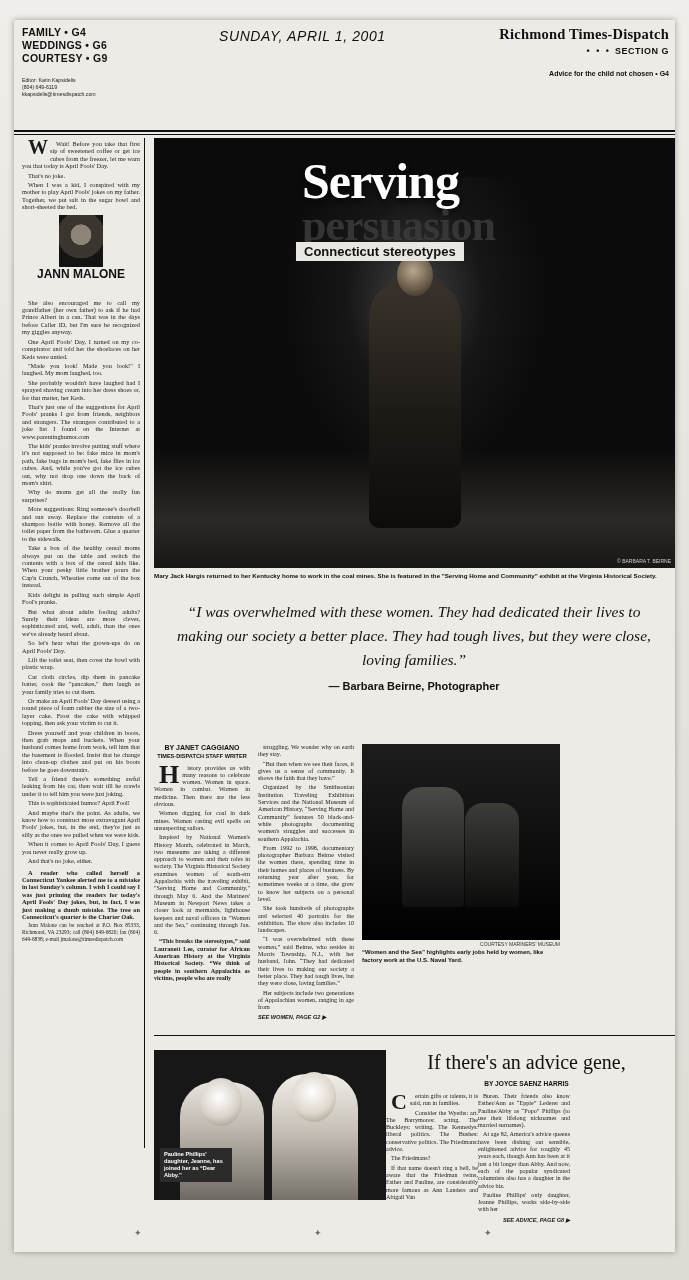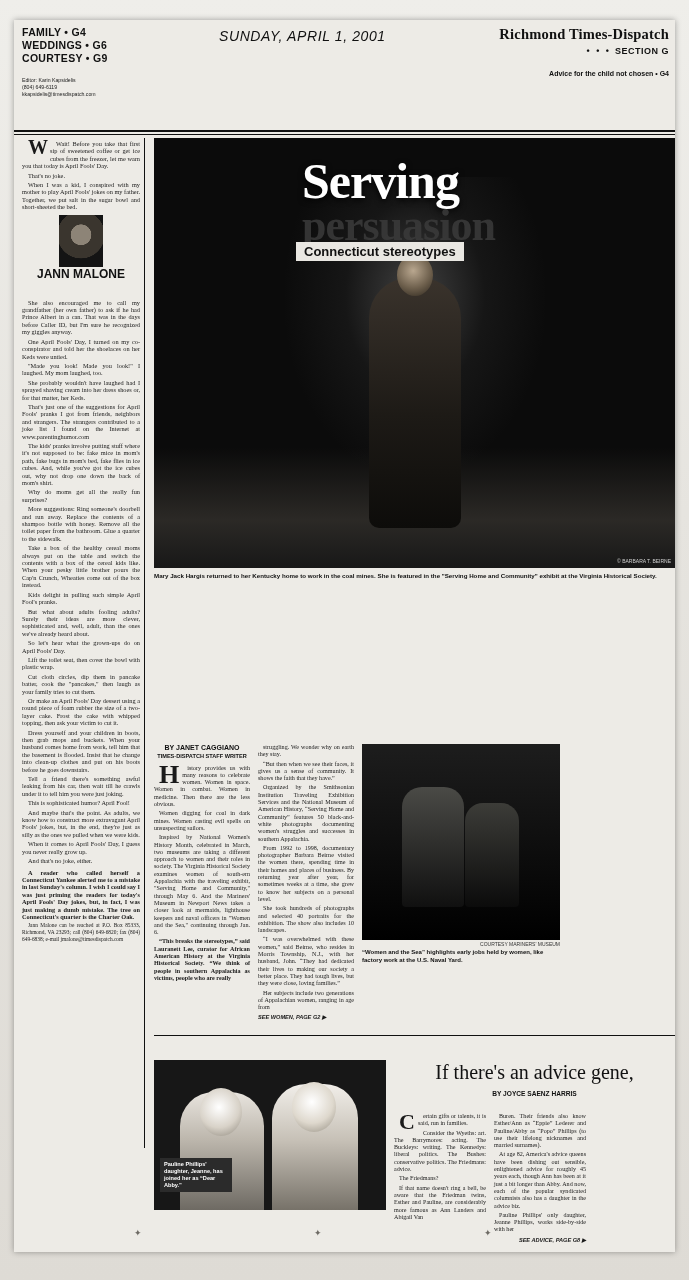--- a/index.html
+++ b/index.html
@@ -69,21 +69,21 @@
   .photo2 .p2fig{position:absolute;left:20%;top:22%;width:62px;height:120px;background:linear-gradient(180deg,#4a4a46,#101010);border-radius:20px 20px 4px 4px;}
   .photo2 .p2fig2{position:absolute;left:52%;top:30%;width:54px;height:104px;background:linear-gradient(180deg,#3c3c38,#0b0b0b);border-radius:18px 18px 4px 4px;}
   .p2credit{font-family:"Liberation Sans",sans-serif;font-size:5px;text-align:right;color:#333;margin-top:1px;}
   .p2cap{font-family:"Liberation Sans",sans-serif;font-size:6px;line-height:7.6px;font-weight:bold;color:#111;margin-top:2px;}
   .jump{font-family:"Liberation Sans",sans-serif;font-size:5.6px;font-weight:bold;font-style:italic;margin-top:3px;}
   
   .hrule{position:absolute;left:140px;top:1015px;width:521px;height:1px;background:#111;}
   .bottom{position:absolute;left:140px;top:1024px;width:521px;}
   .bhead{font-family:"Liberation Serif",serif;font-size:20px;line-height:24px;font-weight:normal;color:#111;text-align:center;}
   .bby{font-family:"Liberation Sans",sans-serif;font-size:6.6px;font-weight:bold;text-align:center;margin-top:6px;color:#111;}
-  .bcols{display:flex;gap:8px;margin-top:16px;}
+  .bcols{display:flex;margin-top:6px;}
   .bphoto{width:232px;height:150px;background:#171717;position:relative;overflow:hidden;}
   .bphoto .f1{position:absolute;left:26px;bottom:0;width:84px;height:118px;border-radius:34px 34px 0 0;background:linear-gradient(180deg,#e8e4de 0%,#bdb7ad 40%,#6e6a63 100%);}
   .bphoto .f2{position:absolute;left:118px;bottom:0;width:86px;height:126px;border-radius:34px 34px 0 0;background:linear-gradient(180deg,#f1eee9 0%,#c6c0b6 45%,#777269 100%);}
   .bphoto .h1{position:absolute;left:46px;top:28px;width:42px;height:48px;border-radius:50%;background:radial-gradient(circle at 45% 40%,#fff 0%,#d8d2c8 55%,#8a8479 100%);}
   .bphoto .h2{position:absolute;left:138px;top:22px;width:44px;height:50px;border-radius:50%;background:radial-gradient(circle at 45% 40%,#fff 0%,#ded8cd 55%,#8f897d 100%);}
   .bphoto .capbox{position:absolute;left:6px;bottom:18px;background:#2b2b2b;color:#fff;font-family:"Liberation Sans",sans-serif;font-size:5.6px;line-height:7px;font-weight:bold;padding:3px 4px;width:64px;}
   .bcol{width:92px;font-size:6.1px;line-height:7.3px;text-align:justify;color:#1a1a1a;}
   .bcol p{margin:0 0 2px 0;text-indent:5px;}
   .bcol .dc{float:left;font-size:22px;line-height:17px;font-weight:bold;padding-right:3px;}
   .bjump{font-family:"Liberation Sans",sans-serif;font-size:5.6px;font-weight:bold;font-style:italic;text-align:right;margin-top:3px;}
@@ -157,20 +157,24 @@
       <div class="figure"></div>
       <div class="head"></div>
       <div class="hero-title">Serving</div>
       <div class="hero-title2">persuasion</div>
       <div class="hero-strip">Connecticut stereotypes</div>
       <div class="credit">© BARBARA T. BEIRNE</div>
     </div>
     <div class="hero-cap">Mary Jack Hargis returned to her Kentucky home to work in the coal mines. She is featured in the "Serving Home and Community" exhibit at the Virginia Historical Society.</div>
   </div>
 
+  <div class="pull">
+    <div class="q">“I was overwhelmed with these women. They had dedicated their lives to making our society a better place. They had tough lives, but they were close, loving families.”</div>
+    <div class="attr">— Barbara Beirne, Photographer</div>
+  </div>
 
   <div class="story">
     <div class="cols">
       <div class="col">
         <div class="sby"><span>BY JANET CAGGIANO</span><span class="sm">TIMES-DISPATCH STAFF WRITER</span></div>
         <p style="margin-top:4px"><span class="dc">H</span><span>istory provides us with many reasons to celebrate women. Women in space. Women in combat. Women in medicine. Then there are the less obvious.</span></p>
         <p>Women digging for coal in dark mines. Women casting evil spells on unsuspecting sailors.</p>
         <p>Inspired by National Women's History Month, celebrated in March, two museums are taking a different approach to women and their roles in society. The Virginia Historical Society examines women of south-ern Appalachia with the traveling exhibit, "Serving Home and Community," through May 6. And the Mariners' Museum in Newport News takes a closer look at mermaids, lighthouse keepers and naval officers in "Women and the Sea," continuing through Jan. 6.</p>
         <p style="font-weight:bold">“This breaks the stereotypes,” said Lauranett Lee, curator for African American History at the Virginia Historical Society. “We think of people in southern Appalachia as victims, people who are really</p>
       </div>

